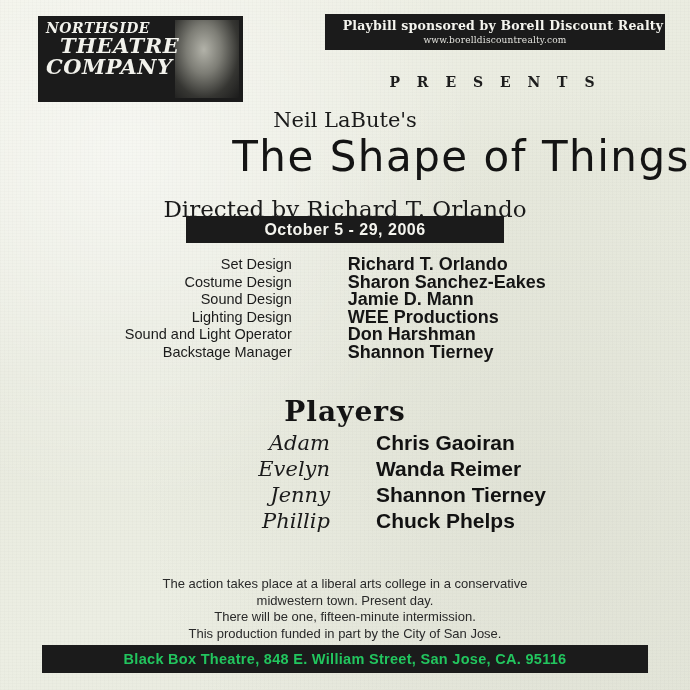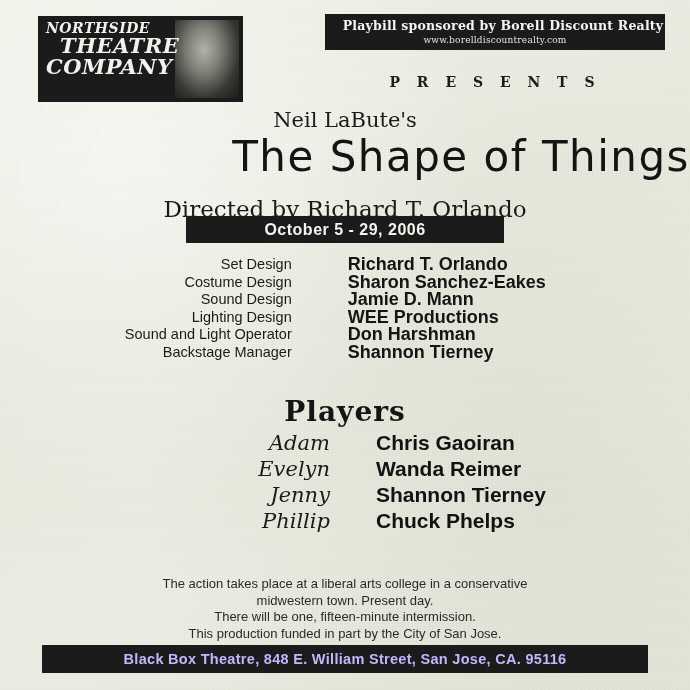--- a/index.html
+++ b/index.html
@@ -250,21 +250,21 @@
   }
 
   
   .venue-bar {
     position: absolute;
     top: 645px;
     left: 42px;
     width: 606px;
     height: 28px;
     background: #1b1b1b;
-    color: #c4b5fd;
+    color: #22c55e;
     text-align: center;
     font-family: "Liberation Sans", sans-serif;
     font-weight: bold;
     font-size: 14.5px;
     line-height: 28px;
     letter-spacing: 0.3px;
   }
 </style>
 </head>
 <body>

